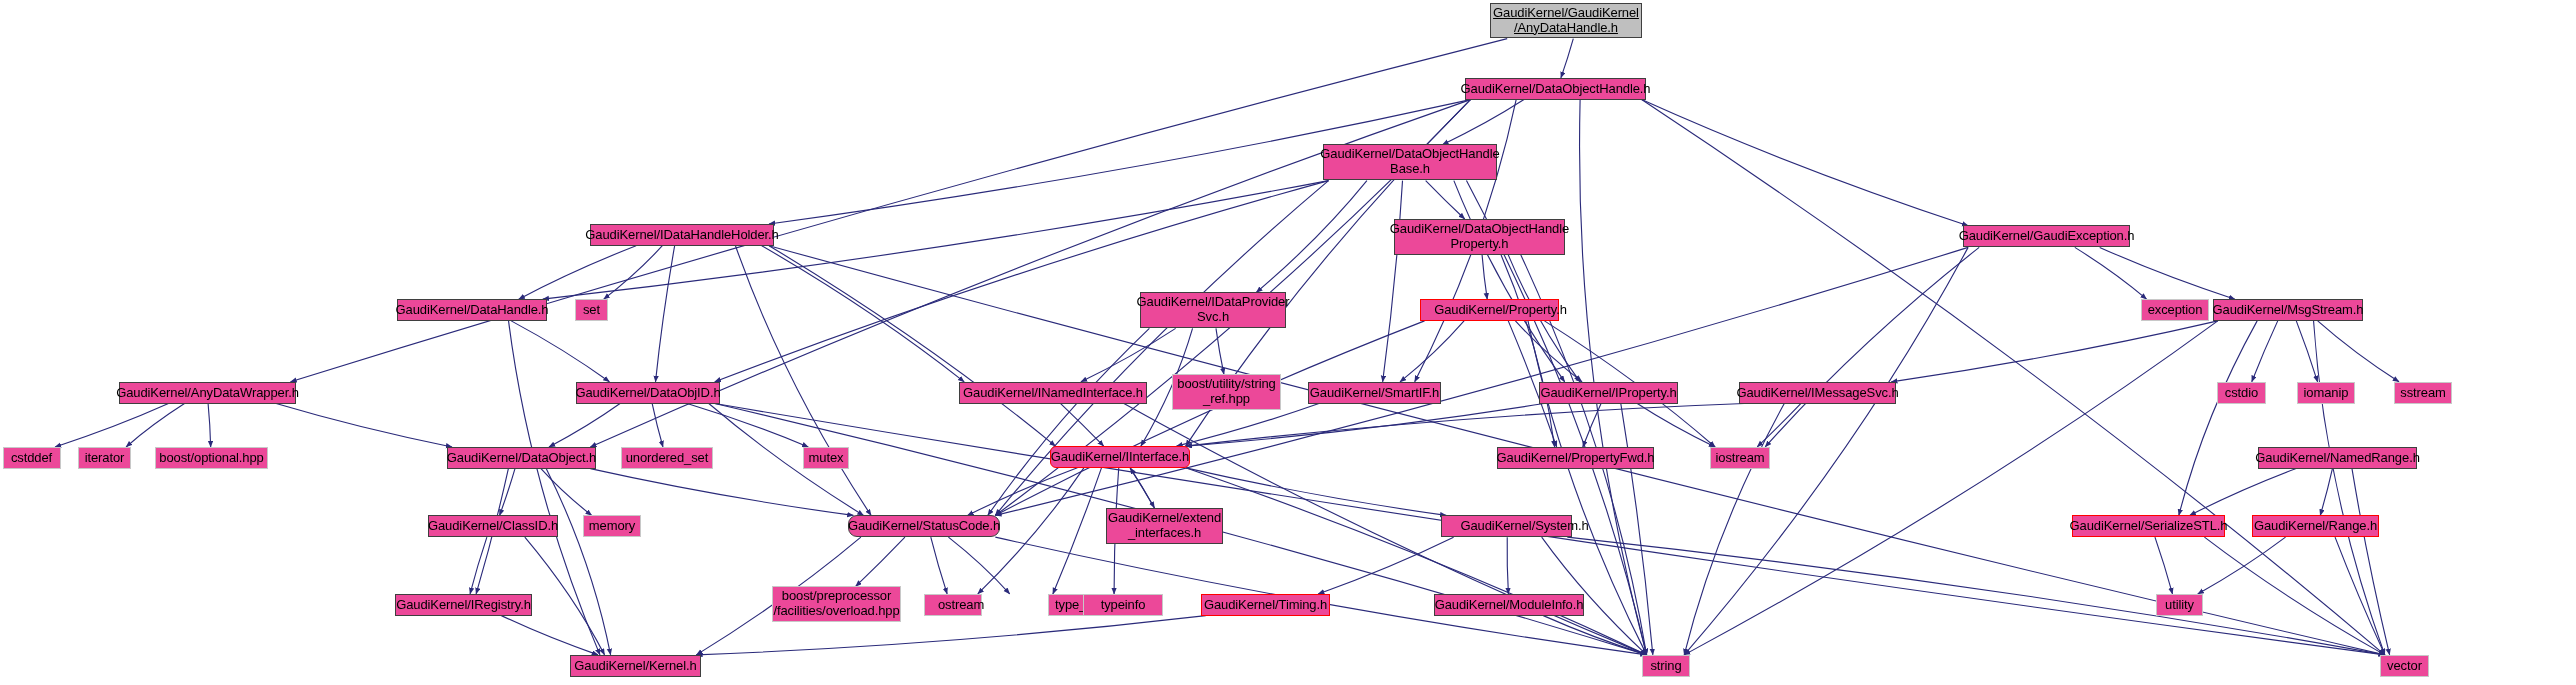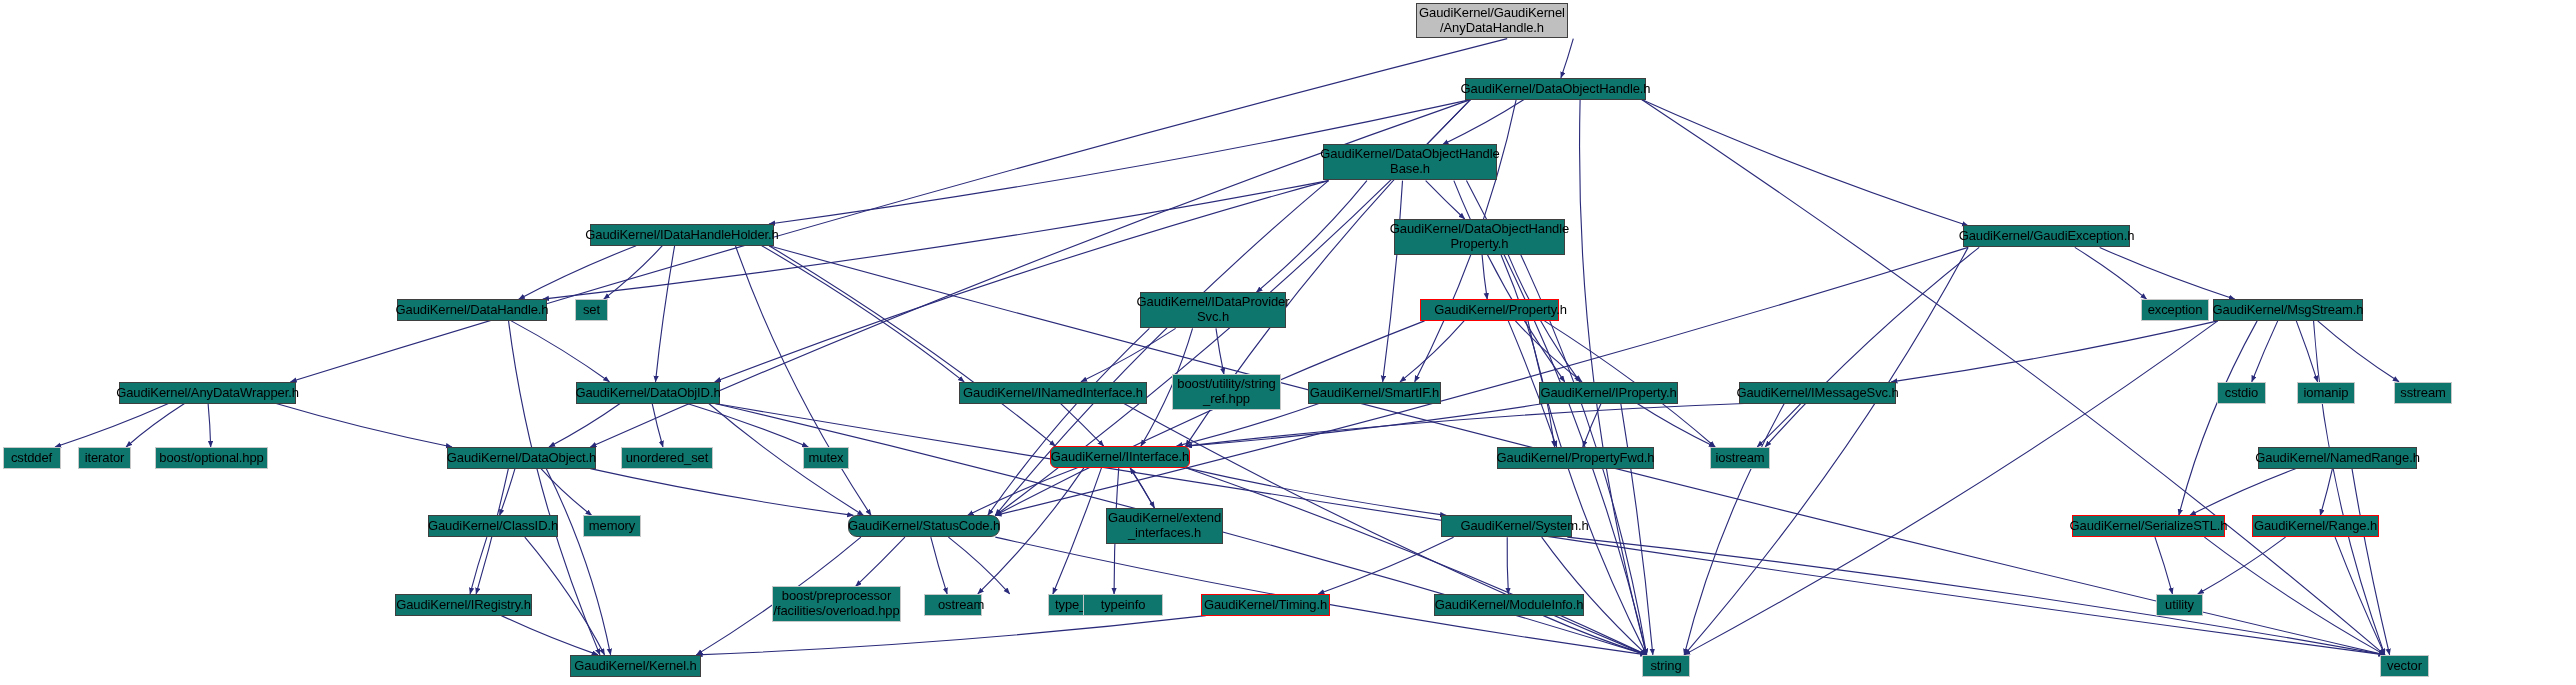--- a/index.html
+++ b/index.html
@@ -15,21 +15,21 @@
   #edge-layer{position:absolute;left:0;top:0;width:2576px;height:686px;}
   .node{
     position:absolute;
     box-sizing:border-box;
     display:flex;
     align-items:center;
     justify-content:center;
     text-align:center;
     line-height:1.12;
     white-space:pre-line;
-    background:#0f766e;
+    background:#ec4899;
     color:#000000;
     font-size:13px;
     letter-spacing:-0.1px;
   }
   .node.local{border:1.3px solid #3f3f3f;}
   .node.root{border:1.5px solid #3f3f3f;background:#bfbfbf;}
   .node.system{border:1.2px solid #c8c8c8;}
   .node.hot{border:1.5px solid #ff0000;}
 </style>
 </head>
@@ -147,21 +147,21 @@
         <path d="M2749.17,561 Q2681.718,586.564672 2622.33,617" fill="none" stroke="#2a2a7a" stroke-width="1.35" marker-end="url(#arw)"></path>
         <path d="M2793.28,561 Q2787.008,589.069888 2778.72,617" fill="none" stroke="#2a2a7a" stroke-width="1.35" marker-end="url(#arw)"></path>
         <path d="M2816.71,561 Q2835.236,672.716384 2861.79,784" fill="none" stroke="#2a2a7a" stroke-width="1.35" marker-end="url(#arw)"></path>
         <path d="M2580.75,643 Q2592.474,676.8992 2601.75,711" fill="none" stroke="#2a2a7a" stroke-width="1.35" marker-end="url(#arw)"></path>
         <path d="M2640.04,643 Q2737.868,717.646432 2856,784" fill="none" stroke="#2a2a7a" stroke-width="1.35" marker-end="url(#arw)"></path>
         <path d="M2737.14,643 Q2689.466,679.018688 2632,711" fill="none" stroke="#2a2a7a" stroke-width="1.35" marker-end="url(#arw)"></path>
         <path d="M2796.43,643 Q2823.712,713.786272 2856.07,784" fill="none" stroke="#2a2a7a" stroke-width="1.35" marker-end="url(#arw)"></path>
       </g>
   </svg>
   <div id="node-layer">
-      <div class="node root" style="left: 1416px; top: 3.3px; width: 152px; height: 35px;">GaudiKernel/GaudiKernel
+      <div class="node root" style="left: 1490px; top: 3.3px; width: 152px; height: 35px; text-decoration: underline;">GaudiKernel/GaudiKernel
 /AnyDataHandle.h</div>
       <div class="node local" style="left: 1465px; top: 78px; width: 181px; height: 22px;">GaudiKernel/DataObjectHandle.h</div>
       <div class="node local" style="left: 1323px; top: 144px; width: 174px; height: 36px;">GaudiKernel/DataObjectHandle
 Base.h</div>
       <div class="node local" style="left: 1394px; top: 219px; width: 171px; height: 36px;">GaudiKernel/DataObjectHandle
 Property.h</div>
       <div class="node local" style="left: 590px; top: 224px; width: 184px; height: 22px;">GaudiKernel/IDataHandleHolder.h</div>
       <div class="node local" style="left: 1963px; top: 225px; width: 167px; height: 22px;">GaudiKernel/GaudiException.h</div>
       <div class="node local" style="left: 397px; top: 299px; width: 150px; height: 22px;">GaudiKernel/DataHandle.h</div>
       <div class="node system" style="left: 575px; top: 299px; width: 33px; height: 22px;">set</div>

